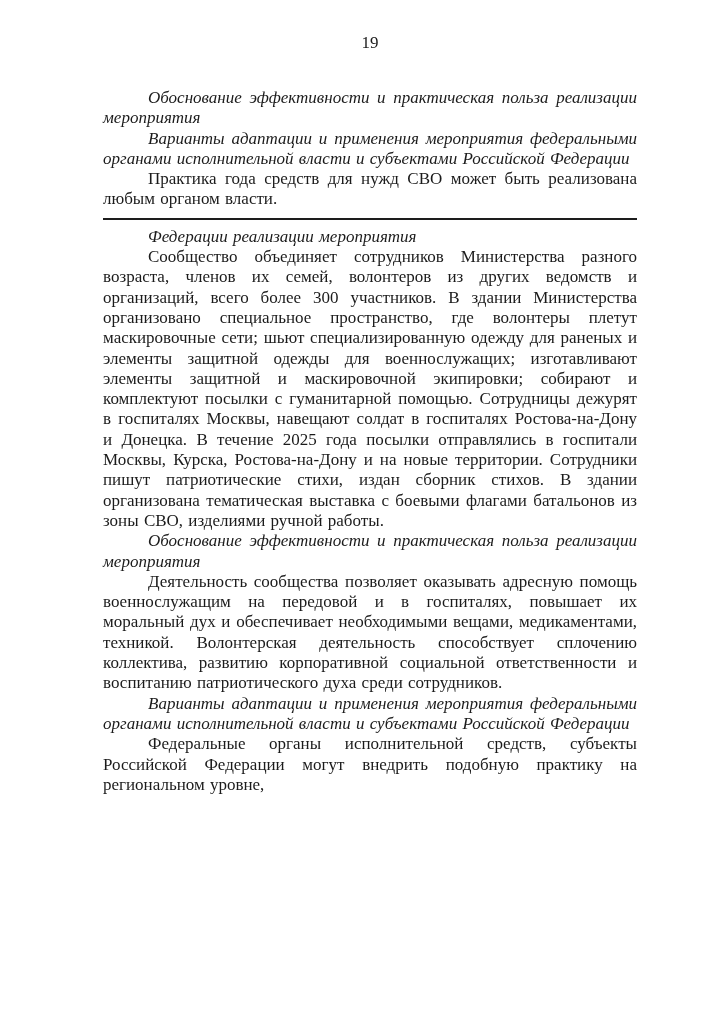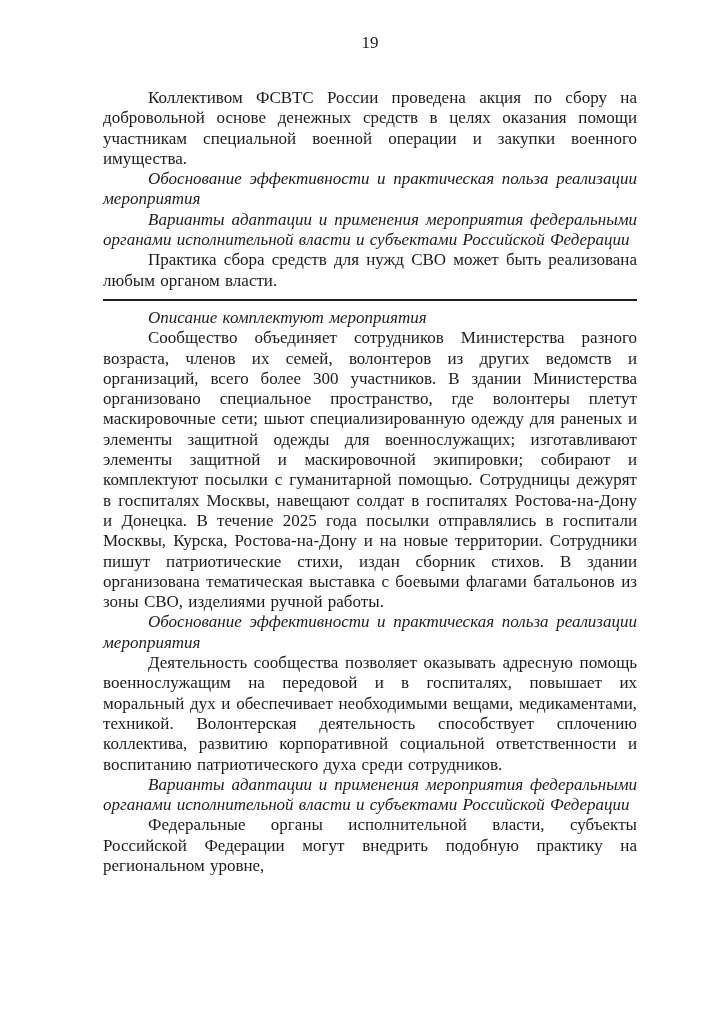--- a/index.html
+++ b/index.html
@@ -59,32 +59,31 @@
   }
 </style>
 </head>
 <body>
 
 <div class="sheet">
 
   <div class="page-number">19</div>
 
   <section>
-    <p class="para">Коллективом ФСВТС России проведена акция по сбору на добровольной основе денежных средств в целях оказания помощи участникам специальной военной операции и закупки военного имущества.</p>
     <p class="para italic">Обоснование эффективности и практическая польза реализации мероприятия</p>
     <p class="para italic">Варианты адаптации и применения мероприятия федеральными органами исполнительной власти и субъектами Российской Федерации</p>
-    <p class="para">Практика сбора средств для нужд СВО может быть реализована любым органом власти.</p>
+    <p class="para">Практика года средств для нужд СВО может быть реализована любым органом власти.</p>
   </section>
 
   <hr class="divider">
 
   <section>
 
 
-    <p class="para italic">Описание комплектуют мероприятия</p>
+    <p class="para italic">Федерации реализации мероприятия</p>
     <p class="para">Сообщество объединяет сотрудников Министерства разного возраста, членов их семей, волонтеров из других ведомств и организаций, всего более 300 участников. В здании Министерства организовано специальное пространство, где волонтеры плетут маскировочные сети; шьют специализированную одежду для раненых и элементы защитной одежды для военнослужащих; изготавливают элементы защитной и маскировочной экипировки; собирают и комплектуют посылки с гуманитарной помощью. Сотрудницы дежурят в госпиталях Москвы, навещают солдат в госпиталях Ростова-на-Дону и Донецка. В течение 2025 года посылки отправлялись в госпитали Москвы, Курска, Ростова-на-Дону и на новые территории. Сотрудники пишут патриотические стихи, издан сборник стихов. В здании организована тематическая выставка с боевыми флагами батальонов из зоны СВО, изделиями ручной работы.</p>
     <p class="para italic">Обоснование эффективности и практическая польза реализации мероприятия</p>
     <p class="para">Деятельность сообщества позволяет оказывать адресную помощь военнослужащим на передовой и в госпиталях, повышает их моральный дух и обеспечивает необходимыми вещами, медикаментами, техникой. Волонтерская деятельность способствует сплочению коллектива, развитию корпоративной социальной ответственности и воспитанию патриотического духа среди сотрудников.</p>
     <p class="para italic">Варианты адаптации и применения мероприятия федеральными органами исполнительной власти и субъектами Российской Федерации</p>
-    <p class="para">Федеральные органы исполнительной власти, субъекты Российской Федерации могут внедрить подобную практику на региональном уровне,</p>
+    <p class="para">Федеральные органы исполнительной средств, субъекты Российской Федерации могут внедрить подобную практику на региональном уровне,</p>
   </section>
 
 </div>
 
 </body></html>

